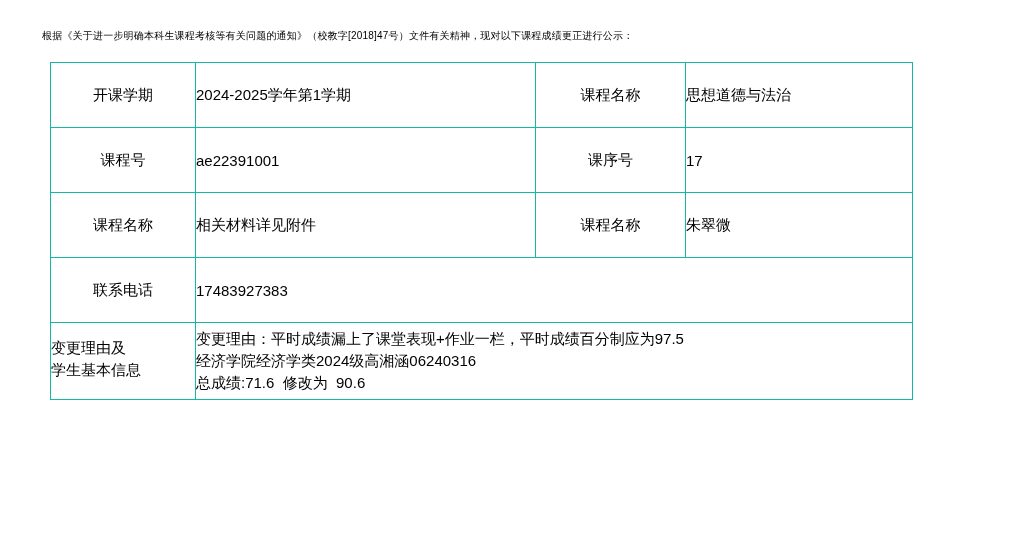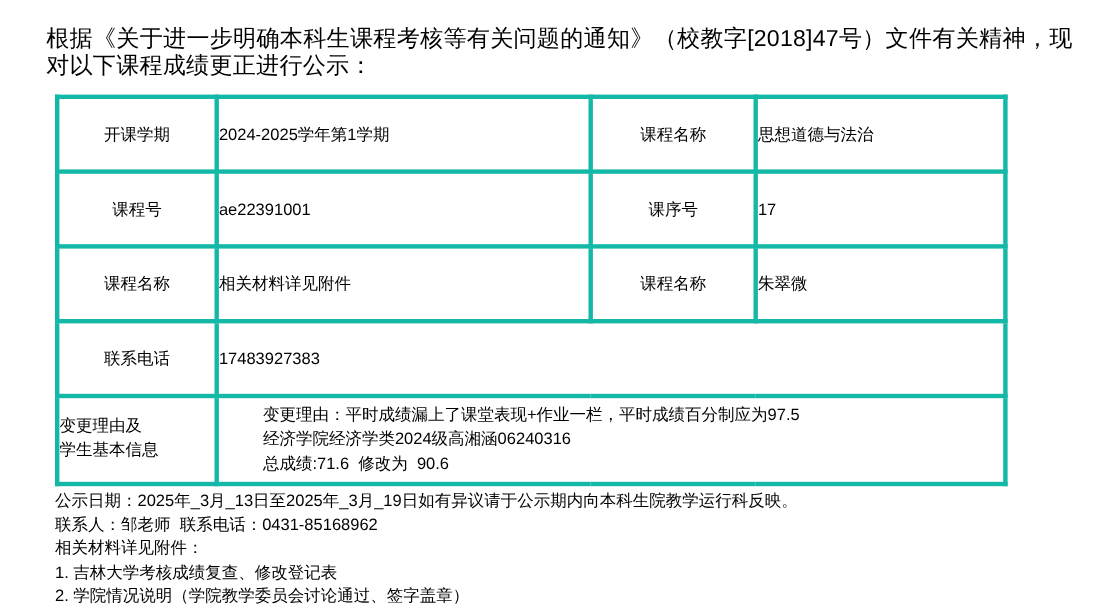--- a/index.html
+++ b/index.html
@@ -15,34 +15,34 @@
     overflow: hidden;
   }
   .page {
     position: relative;
     width: 1017px;
     height: 549px;
     box-sizing: border-box;
     padding: 24px 42px 0 42px;
   }
   .intro {
-    font-size: 21px;
+    font-size: 10px;
     line-height: 24px;
     letter-spacing: 0.2px;
     margin: 0 0 14px 0;
     text-align: justify;
   }
   table.info {
     border-collapse: collapse;
     width: 862px;
     margin-left: 8px;
     table-layout: fixed;
   }
   table.info td {
-    border: 4px solid #14b8a6;
+    border: 1px solid #14b8a6;
     font-size: 15px;
     padding: 0;
     vertical-align: middle;
   }
   td.label {
     text-align: center;
     height: 64px;
   }
   td.value {
     text-align: left;
@@ -62,21 +62,20 @@
   td.reason {
     text-align: left;
     padding: 8px 10px 8px 12px;
     line-height: 22px;
     font-size: 15px;
     vertical-align: top;
     height: 76px;
   }
   .reason-line {
     white-space: pre;
-    margin-left: 40px;
   }
   .footer {
     margin-left: 8px;
     margin-top: 3px;
     font-size: 15px;
     line-height: 21.5px;
   }
   .footer div {
     white-space: pre;
   }
@@ -125,22 +124,14 @@
         </td>
         <td class="reason" colspan="3">
           <div class="reason-line">变更理由：平时成绩漏上了课堂表现+作业一栏，平时成绩百分制应为97.5</div>
           <div class="reason-line">经济学院经济学类2024级高湘涵06240316</div>
           <div class="reason-line">总成绩:71.6  修改为  90.6</div>
         </td>
       </tr>
     </tbody>
   </table>
 
-  <div class="footer">
-    <div>公示日期：2025年_3月_13日至2025年_3月_19日如有异议请于公示期内向本科生院教学运行科反映。</div>
-    <div>联系人：邹老师  联系电话：0431-85168962</div>
-    <div>相关材料详见附件：</div>
-    <div>1. 吉林大学考核成绩复查、修改登记表</div>
-    <div>2. 学院情况说明（学院教学委员会讨论通过、签字盖章）</div>
-    <div>3. 试卷等相关佐证材料</div>
-  </div>
 
 </div>
 
 </body></html>

